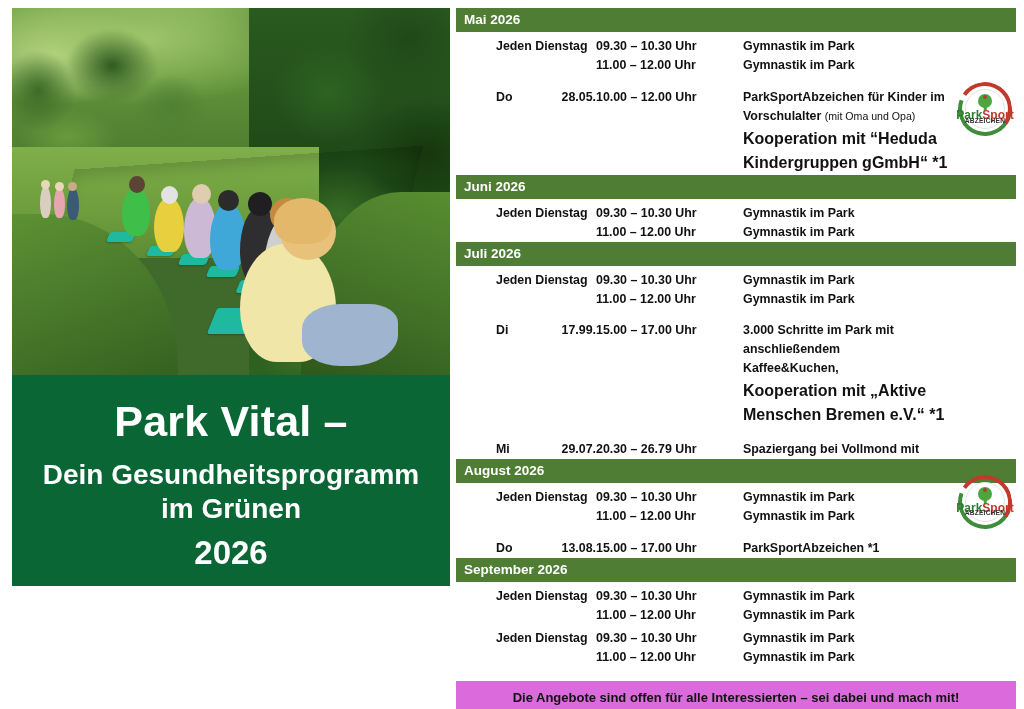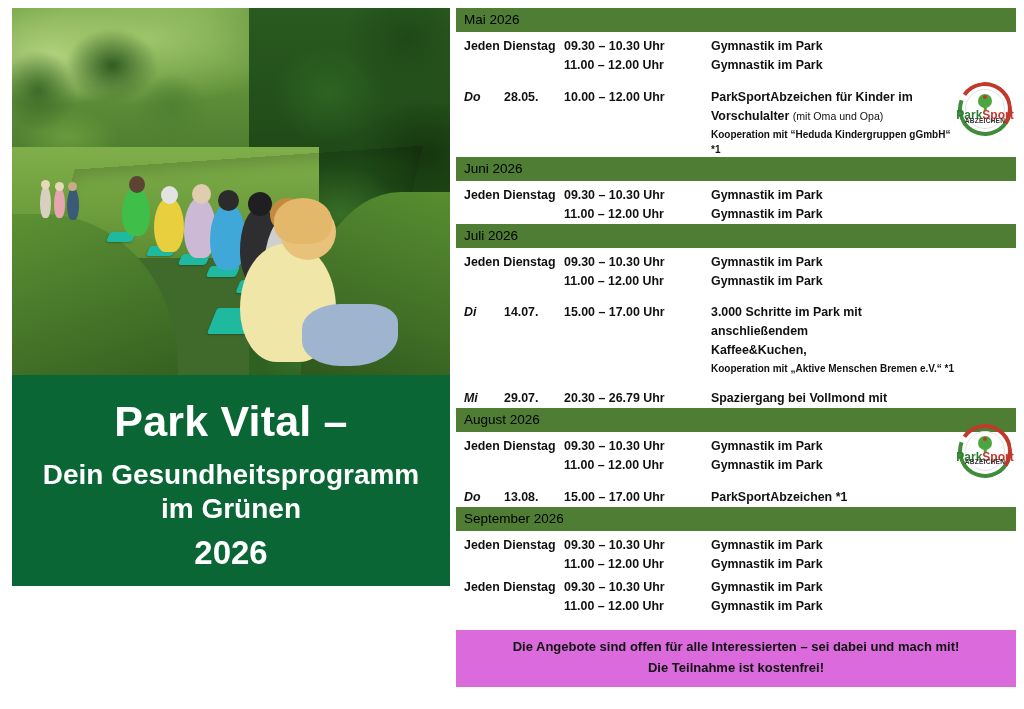--- a/index.html
+++ b/index.html
@@ -181,62 +181,63 @@
   
   .schedule {
     position: absolute;
     left: 456px;
     top: 8px;
     width: 560px;
     height: 694px;
   }
   .month-bar {
     background: #4f7d34;
-    color: #000000;
+    color: #ffffff;
     font-size: 13.5px;
-    font-weight: normal;
+    font-weight: bold;
     padding: 3px 0 3px 8px;
     line-height: 1.35;
     box-sizing: border-box;
   }
   .rows { padding: 0; }
   .row {
     display: flex;
     align-items: flex-start;
     font-size: 12.4px;
     font-weight: bold;
     color: #111111;
     line-height: 1.52;
+    margin-left: 32px;
   }
   .row.gap-top { margin-top: 13px; }
   .row.pad-top { padding-top: 5px; }
   .c-day {
     width: 40px;
     padding-left: 8px;
     box-sizing: border-box;
     flex: 0 0 48px;
-    font-style: italic;
   }
   .c-date {
     flex: 0 0 60px;
+    text-align: right;
   }
   .c-daywide {
     flex: 0 0 108px;
     padding-left: 8px;
     box-sizing: border-box;
   }
   .c-time {
     flex: 0 0 147px;
   }
   .c-desc {
     flex: 1 1 auto;
     padding-right: 58px;
   }
   .desc-small {
-    font-size: 10px;
+    font-size: 16px;
     font-weight: bold;
     line-height: 1.5;
     color: #111111;
     margin-top: 1px;
   }
   .desc-note {
     font-size: 10.6px;
     font-weight: normal;
   }
   .sect { position: relative; }
@@ -451,21 +452,21 @@
               <div class="c-time">09.30 – 10.30 Uhr</div>
               <div class="c-desc">Gymnastik im Park</div>
             </div>
             <div class="row">
               <div class="c-daywide"></div>
               <div class="c-time">11.00 – 12.00 Uhr</div>
               <div class="c-desc">Gymnastik im Park</div>
             </div>
             <div class="row gap-top">
               <div class="c-day">Di</div>
-              <div class="c-date">14.07.</div>
+              <div class="c-date">17.99.</div>
               <div class="c-time">15.00 – 17.00 Uhr</div>
               <div class="c-desc">
                 <div>3.000 Schritte im Park mit anschließendem</div>
                 <div>Kaffee&amp;Kuchen,</div>
                 <div class="desc-small">Kooperation mit „Aktive Menschen Bremen e.V.“ *1</div>
               </div>
             </div>
             <div class="row gap-top">
               <div class="c-day">Mi</div>
               <div class="c-date">29.07.</div>

